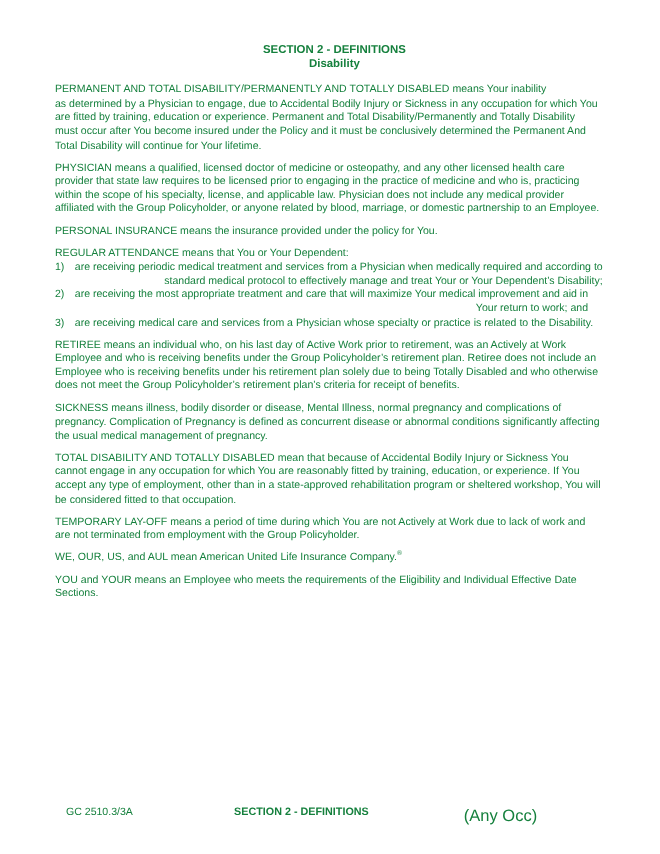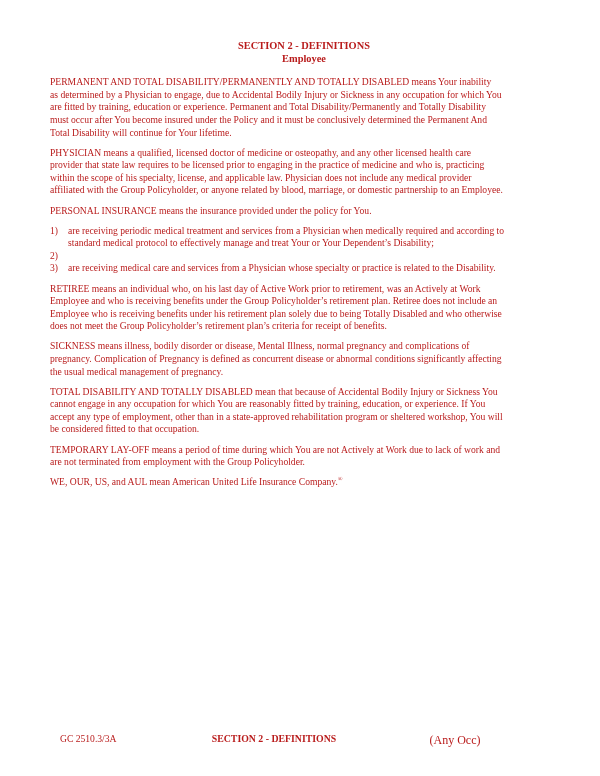--- a/index.html
+++ b/index.html
@@ -1,22 +1,22 @@
 <!DOCTYPE html>
 <html><head>
 <meta charset="utf-8">
 <style>
   html, body { margin: 0; padding: 0; background: #ffffff; }
   .page {
     position: relative;
     width: 600px;
     height: 776px;
     background: #ffffff;
-    font-family: Liberation Serif, serif;
-    color: #b91c1c;
+    font-family: Liberation Sans, sans-serif;
+    color: #15803d;
     overflow: hidden;
   }
   .content {
     position: absolute;
     left: 50px;
     top: 40px;
     width: 508px;
   }
   .heading {
     text-align: center;
@@ -32,21 +32,21 @@
     white-space: pre;
   }
   .para.tight { margin-bottom: 0; }
   .dlist { margin: 0 0 7.5px 0; }
   .li {
     display: flex;
     font-size: 9.6px;
     line-height: 12.6px;
   }
   .li .num { width: 18px; flex: none; }
-  .li .txt { white-space: pre; }
+  .li .txt { white-space: pre; text-align: right; }
   sup.reg {
     font-size: 6.3px;
     line-height: 0;
     vertical-align: super;
   }
   .f-left {
     position: absolute;
     left: 60px;
     top: 733px;
     font-size: 9.6px;
@@ -58,57 +58,60 @@
     transform: translateX(-50%);
     font-size: 9.8px;
     font-weight: bold;
     white-space: nowrap;
   }
   .f-right {
     position: absolute;
     left: 455px;
     top: 733px;
     transform: translateX(-50%);
-    font-size: 12px;
+    font-size: 15px;
     white-space: nowrap;
   }
 </style>
 </head>
 <body>
 
 <div class="page">
   <div class="content">
 
     <div class="heading">
       <div>SECTION 2 - DEFINITIONS</div>
-      <div>Employee</div>
+      <div>Disability</div>
     </div>
 
     <p class="para">PERMANENT AND TOTAL DISABILITY/PERMANENTLY AND TOTALLY DISABLED means Your inability
 as determined by a Physician to engage, due to Accidental Bodily Injury or Sickness in any occupation for which You
 are fitted by training, education or experience. Permanent and Total Disability/Permanently and Totally Disability
 must occur after You become insured under the Policy and it must be conclusively determined the Permanent And
 Total Disability will continue for Your lifetime.</p>
 
     <p class="para">PHYSICIAN means a qualified, licensed doctor of medicine or osteopathy, and any other licensed health care
 provider that state law requires to be licensed prior to engaging in the practice of medicine and who is, practicing
 within the scope of his specialty, license, and applicable law. Physician does not include any medical provider
 affiliated with the Group Policyholder, or anyone related by blood, marriage, or domestic partnership to an Employee.</p>
 
     <p class="para">PERSONAL INSURANCE means the insurance provided under the policy for You.</p>
 
+    <p class="para tight">REGULAR ATTENDANCE means that You or Your Dependent:</p>
 
     <div class="dlist">
       <div class="li">
         <span class="num">1)</span>
         <span class="txt">are receiving periodic medical treatment and services from a Physician when medically required and according to
 standard medical protocol to effectively manage and treat Your or Your Dependent’s Disability;</span>
       </div>
       <div class="li">
         <span class="num">2)</span>
+        <span class="txt">are receiving the most appropriate treatment and care that will maximize Your medical improvement and aid in
+Your return to work; and</span>
       </div>
       <div class="li">
         <span class="num">3)</span>
         <span class="txt">are receiving medical care and services from a Physician whose specialty or practice is related to the Disability.</span>
       </div>
     </div>
 
     <p class="para">RETIREE means an individual who, on his last day of Active Work prior to retirement, was an Actively at Work
 Employee and who is receiving benefits under the Group Policyholder’s retirement plan. Retiree does not include an
 Employee who is receiving benefits under his retirement plan solely due to being Totally Disabled and who otherwise
@@ -121,19 +124,21 @@
     <p class="para">TOTAL DISABILITY AND TOTALLY DISABLED mean that because of Accidental Bodily Injury or Sickness You
 cannot engage in any occupation for which You are reasonably fitted by training, education, or experience. If You
 accept any type of employment, other than in a state-approved rehabilitation program or sheltered workshop, You will
 be considered fitted to that occupation.</p>
 
     <p class="para">TEMPORARY LAY-OFF means a period of time during which You are not Actively at Work due to lack of work and
 are not terminated from employment with the Group Policyholder.</p>
 
     <p class="para"><span>WE, OUR, US, and AUL mean American United Life Insurance Company.</span><sup class="reg">®</sup></p>
 
+    <p class="para">YOU and YOUR means an Employee who meets the requirements of the Eligibility and Individual Effective Date
+Sections.</p>
 
   </div>
 
   <span class="f-left">GC 2510.3/3A</span>
   <span class="f-center">SECTION 2 - DEFINITIONS</span>
   <span class="f-right">(Any Occ)</span>
 </div>
 
 </body></html>

